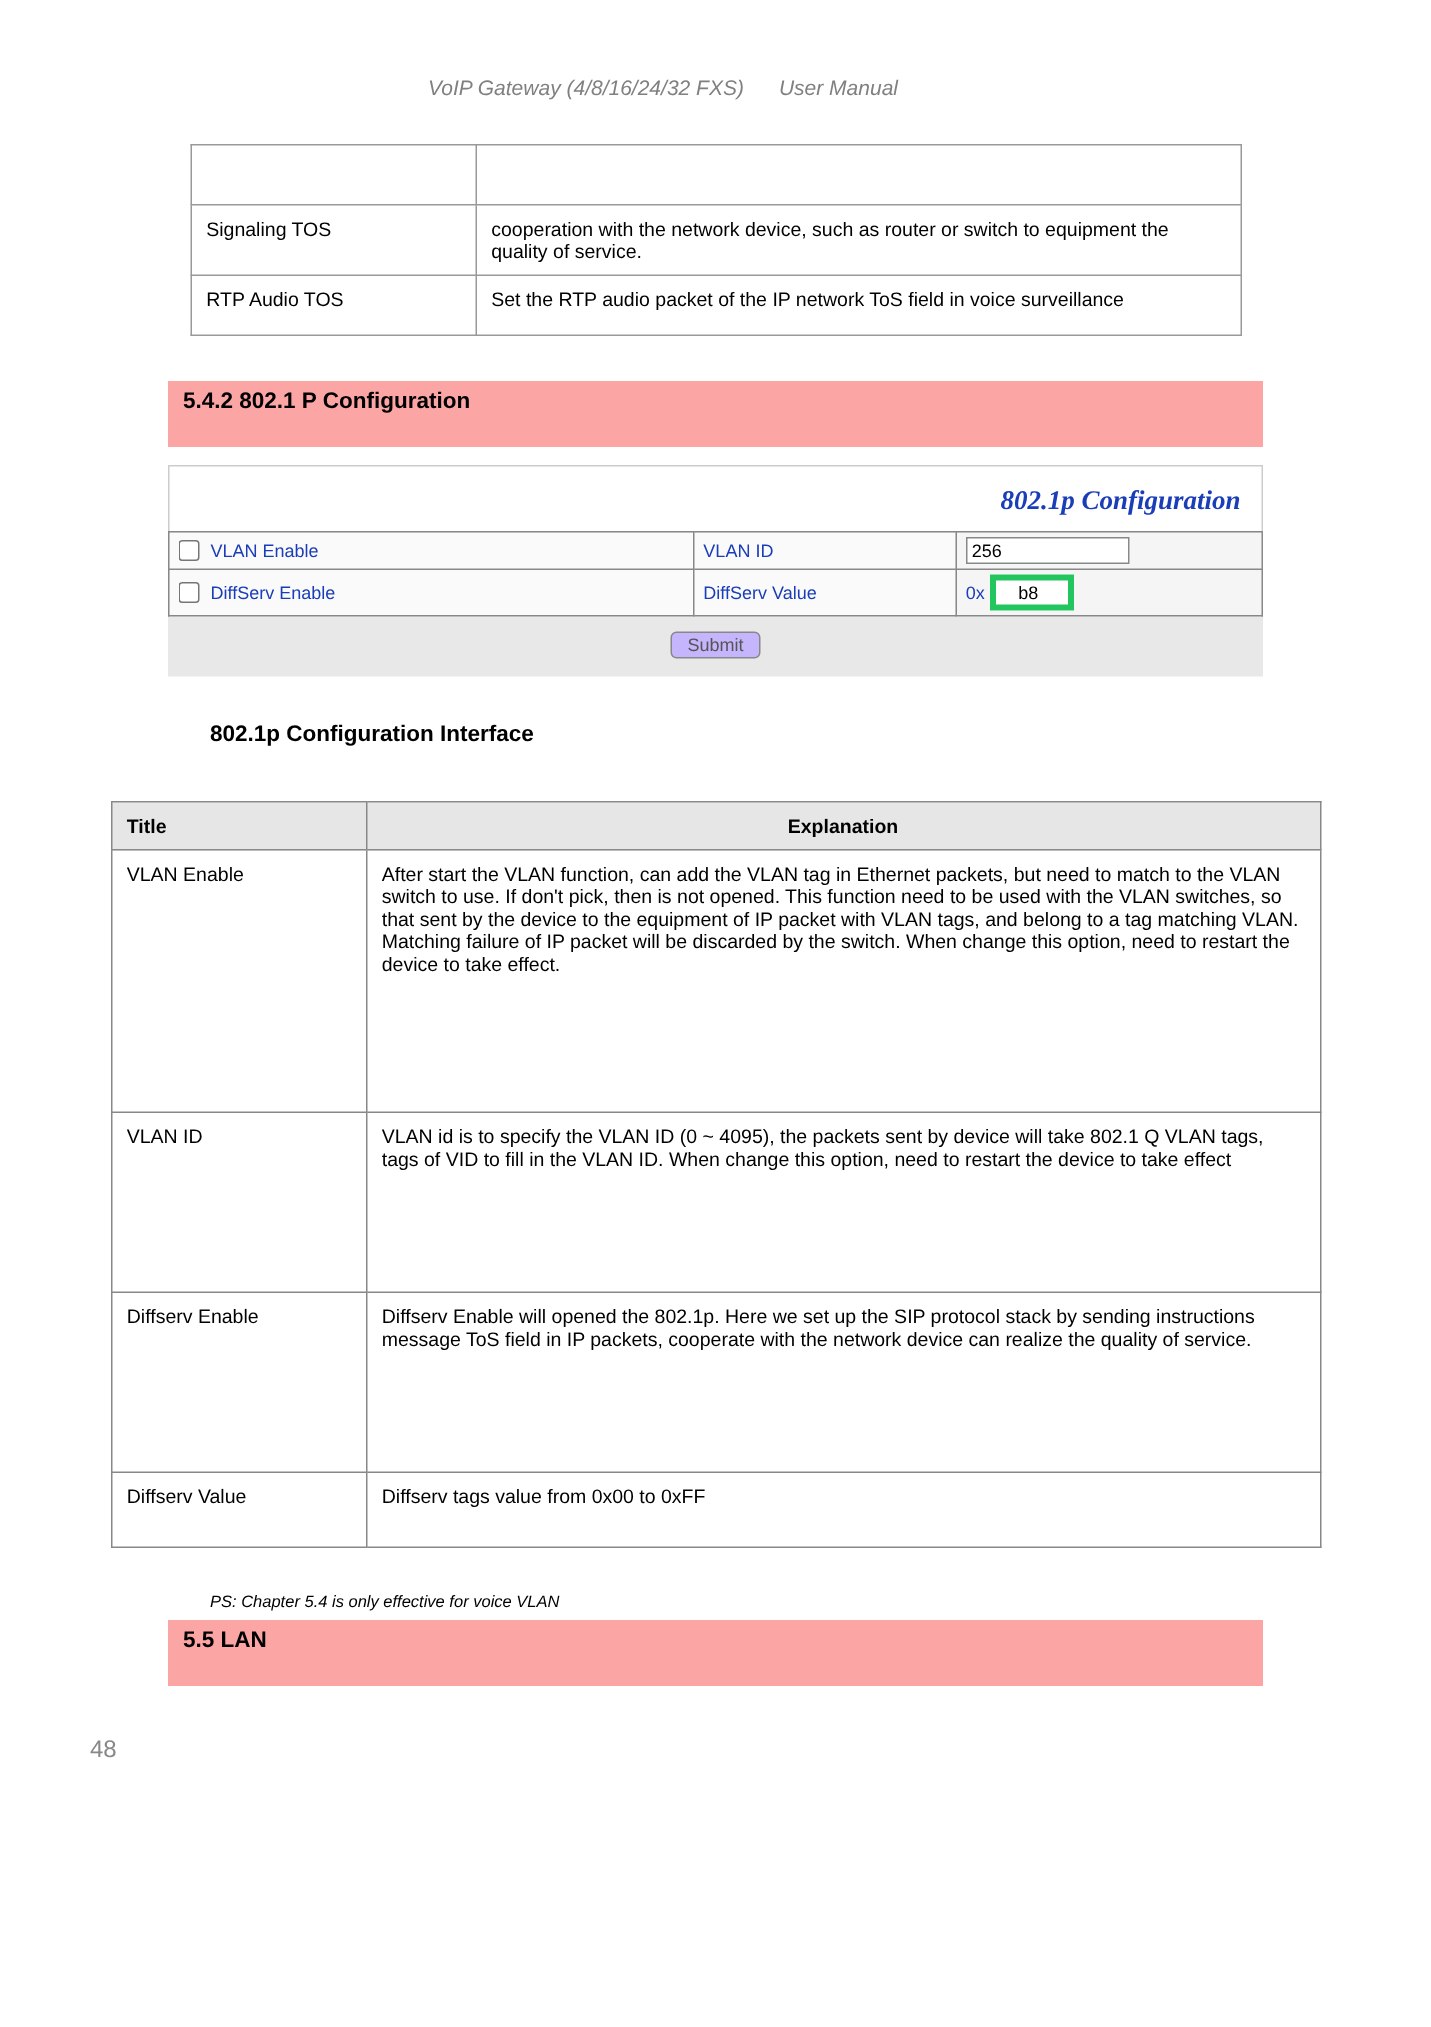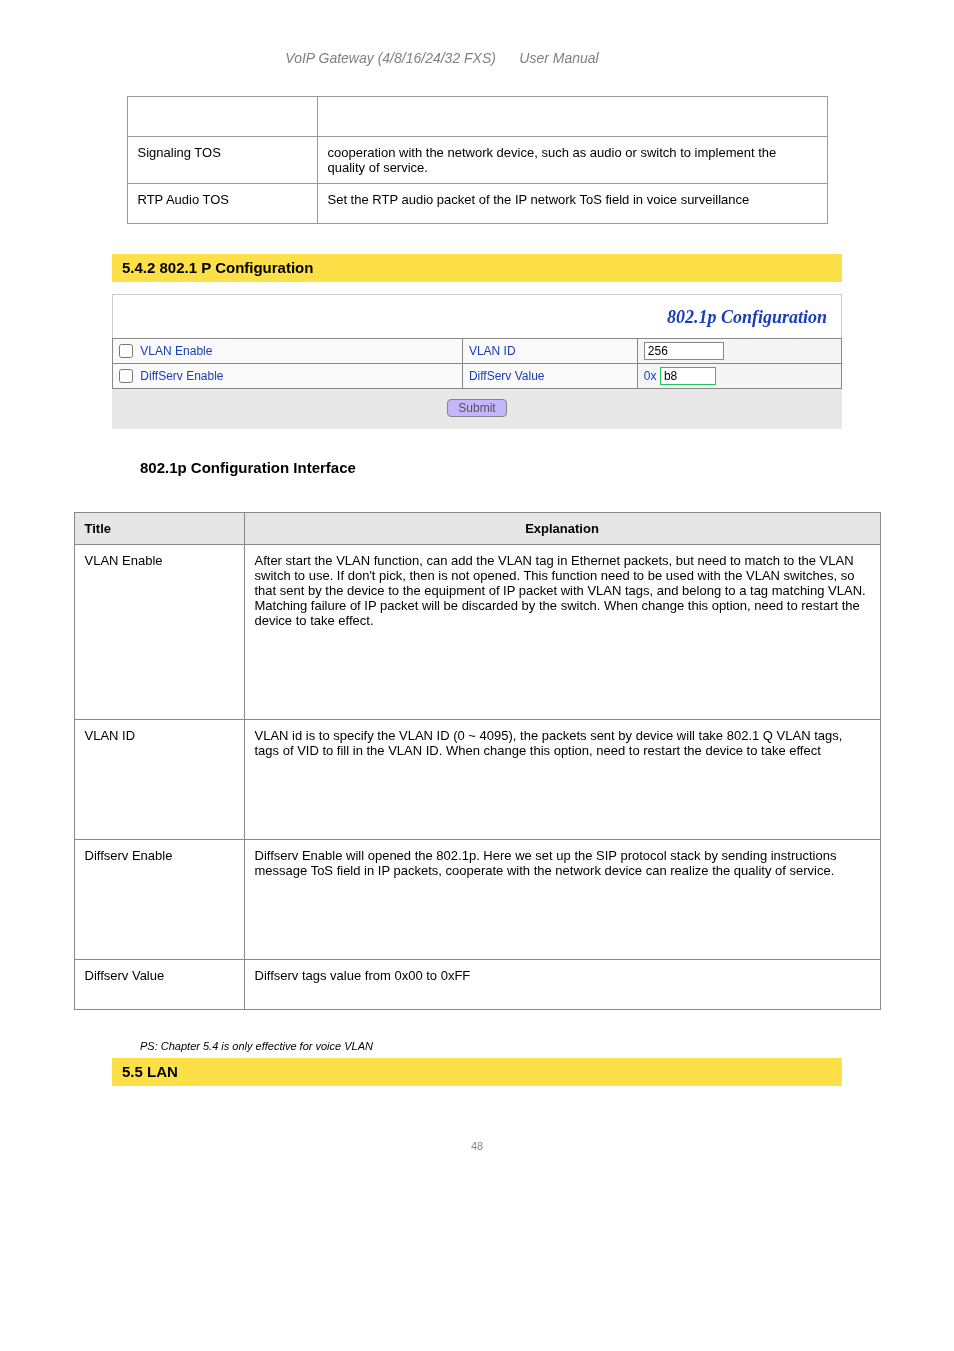--- a/index.html
+++ b/index.html
@@ -29,27 +29,27 @@
   .simple-table td {
     border: 1px solid #999;
     padding: 8px 10px;
     vertical-align: top;
     height: 40px;
   }
   .simple-table .col1 { width: 190px; margin-left: 20px; }
   .simple-table .col2 { width: 510px; }
 
   .section-title {
-    background: #fde047;
+    background: #fca5a5;
     font-weight: bold;
     font-size: 15px;
     padding: 6px 10px;
     margin: 0 auto 2px auto;
     width: 730px;
-    height: 28px;
+    height: 44px;
     line-height: 16px;
   }
 
   .config-panel {
     width: 730px;
     margin: 0 auto 30px auto;
     background: #e8e8e8;
     padding-bottom: 12px;
   }
   .config-title {
@@ -75,31 +75,31 @@
   .config-grid td {
     border: 1px solid #888;
     padding: 3px 6px;
     color: #1a3db8;
   }
   .config-grid .c1 { width: 48%; background: #fafafa; }
   .config-grid .c2 { width: 24%; background: #fafafa; }
   .config-grid .c3 { width: 28%; background: #f5f5f5; }
   .chk { width: 14px; height: 14px; vertical-align: middle; margin-right: 4px; }
   .tf {
-    width: 80px;
+    width: 109px;
     font-size: 12px;
     padding: 1px 3px;
     border: 1px solid #888;
     background: #fff;
   }
   .tf-short {
     width: 56px;
     font-size: 12px;
-    padding: 1px 3px;
-    border: 1px solid #22c55e;
+    padding: 1px 15px;
+    border: 4px solid #22c55e;
     background: #fff;
   }
   .submit-row { text-align: center; padding-top: 10px; }
   .btn {
     font-size: 12px;
     padding: 1px 10px;
     border: 1px solid #888;
     border-radius: 4px;
     background: #c4b5fd;
     color: #555;
@@ -132,44 +132,44 @@
   .desc-table .tall3 { height: 120px; }
   .desc-table .short { height: 50px; }
 
   .footnote {
     font-size: 11px;
     margin: 28px 0 6px 80px;
     font-style: italic;
   }
 
   .page-num {
-    text-align: center;
-    margin-top: 54px;
-    font-size: 11px;
+    text-align: left;
+    margin-top: 34px;
+    font-size: 16px;
     color: #888;
   }
 </style>
 </head>
 <body>
 
 <div class="doc-header">
   <span>VoIP Gateway (4/8/16/24/32 FXS)</span>
   &nbsp;&nbsp;&nbsp;&nbsp;
   <span>User Manual</span>
 </div>
 
 <table class="simple-table">
   <tbody>
       <tr>
     <td class="col1"></td>
     <td class="col2"></td>
   </tr>
   <tr>
     <td class="col1">Signaling TOS</td>
-    <td class="col2">cooperation with the network device, such as audio or switch to implement the quality of service.</td>
+    <td class="col2">cooperation with the network device, such as router or switch to equipment the quality of service.</td>
   </tr>
   <tr>
     <td class="col1">RTP Audio TOS</td>
     <td class="col2">Set the RTP audio packet of the IP network ToS field in voice surveillance</td>
   </tr>
 </tbody>
   </table>
 
 <div class="section-title">5.4.2 802.1 P Configuration</div>
 

